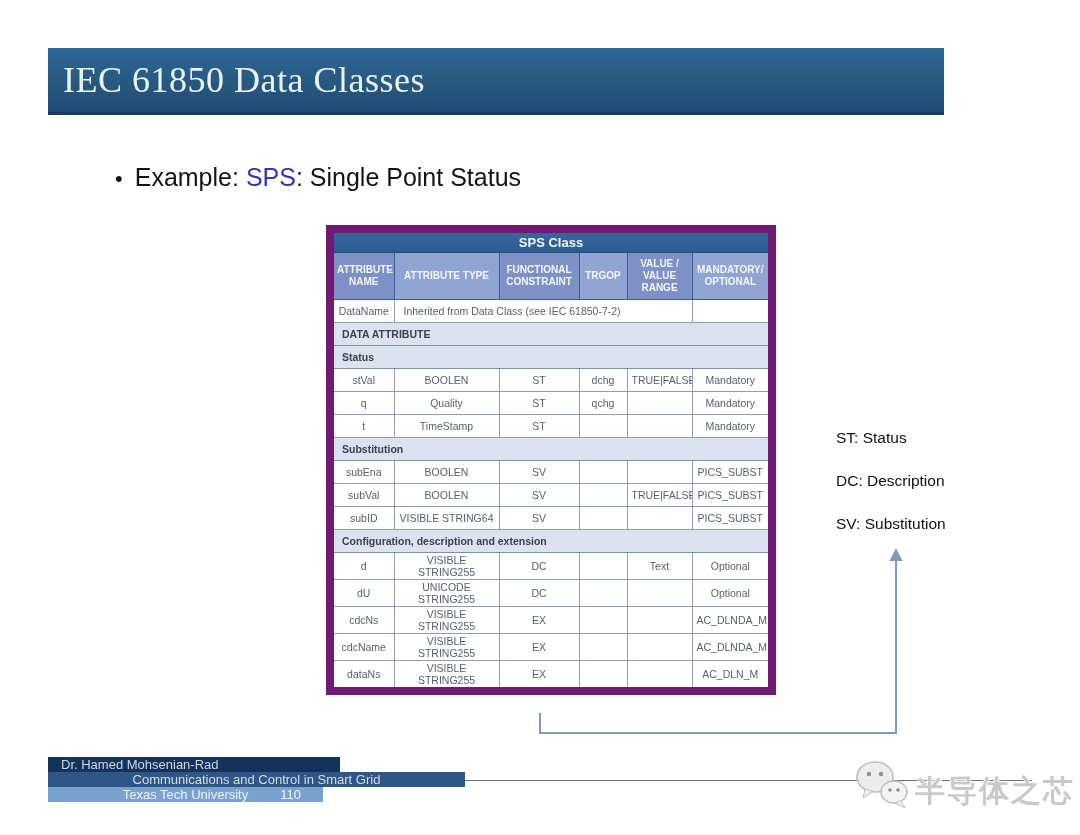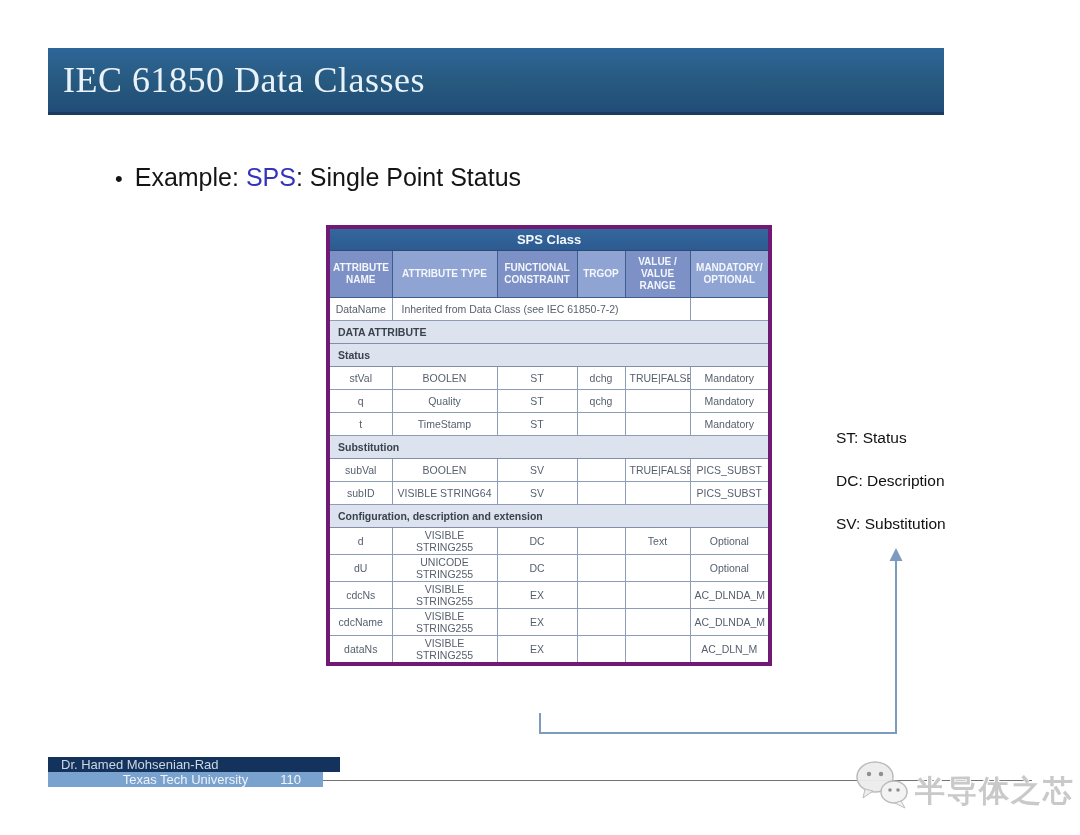--- a/index.html
+++ b/index.html
@@ -28,21 +28,21 @@
     font-size:25px; color:#141414; display:flex; align-items:baseline;
   }
   .bullet-line .dot { font-size:22px; margin-right:12px; color:#141414; }
   .hl { color:#3333bb; }
 
   
   .tbl-wrap { position:absolute; left:326px; top:225px; }
   table.sps {
     border-collapse:collapse; table-layout:fixed; width:442px;
     font-family:"Liberation Sans", sans-serif;
-    border:4px solid #701a75;
+    border:8px solid #701a75;
     padding-left:44px;
   }
   table.sps th, table.sps td {
     overflow:hidden; white-space:normal;
   }
   .t-title th {
     height:23px; background:linear-gradient(180deg,#34679c,#2c5b91);
     color:#f4f8fc; font-size:13px; font-weight:bold; text-align:center;
     border:1px solid #2a4c74;
   }
@@ -163,20 +163,28 @@
             <td>TimeStamp</td>
             <td>ST</td>
             <td></td>
             <td></td>
             <td>Mandatory</td>
           </tr>
           <tr class="r-section">
             <td colspan="6">Substitution</td>
           </tr>
           <tr>
+            <td>subEna</td>
+            <td>BOOLEN</td>
+            <td>SV</td>
+            <td></td>
+            <td></td>
+            <td>PICS_SUBST</td>
+          </tr>
+          <tr>
             <td>subVal</td>
             <td>BOOLEN</td>
             <td>SV</td>
             <td></td>
             <td>TRUE|FALSE</td>
             <td>PICS_SUBST</td>
           </tr>
           <tr>
             <td>subID</td>
             <td>VISIBLE STRING64</td>
@@ -236,20 +244,21 @@
   <div class="annot annot-1">DC: Description</div>
   <div class="annot annot-2">SV: Substitution</div>
 
   <svg class="arrow-layer" viewBox="0 0 1080 835" xmlns="http://www.w3.org/2000/svg">
     <polyline points="540,713 540,733 896,733 896,557" fill="none" stroke="#7d9cbd" stroke-width="2"></polyline>
     <polygon points="896,548 889.5,561 902.5,561" fill="#7d9cbd"></polygon>
   </svg>
 
   <div class="footer">
     <div class="seg seg-author">Dr. Hamed Mohsenian-Rad</div>
+    <div class="seg seg-course">Communications and Control in Smart Grid</div>
     <div class="seg seg-univ">
       <span>Texas Tech University</span>
       <span class="page-num">110</span>
     </div>
   </div>
 
   <div class="watermark">
     <svg width="58" height="56" viewBox="0 0 58 56" xmlns="http://www.w3.org/2000/svg">
       <ellipse cx="22" cy="21" rx="18" ry="15" fill="#ececec" fill-opacity="0.95" stroke="#bcbcbc" stroke-width="1.5"></ellipse>
       <polygon points="12,33 10,42 20,35" fill="#ececec" fill-opacity="0.95" stroke="#bcbcbc" stroke-width="1"></polygon>

